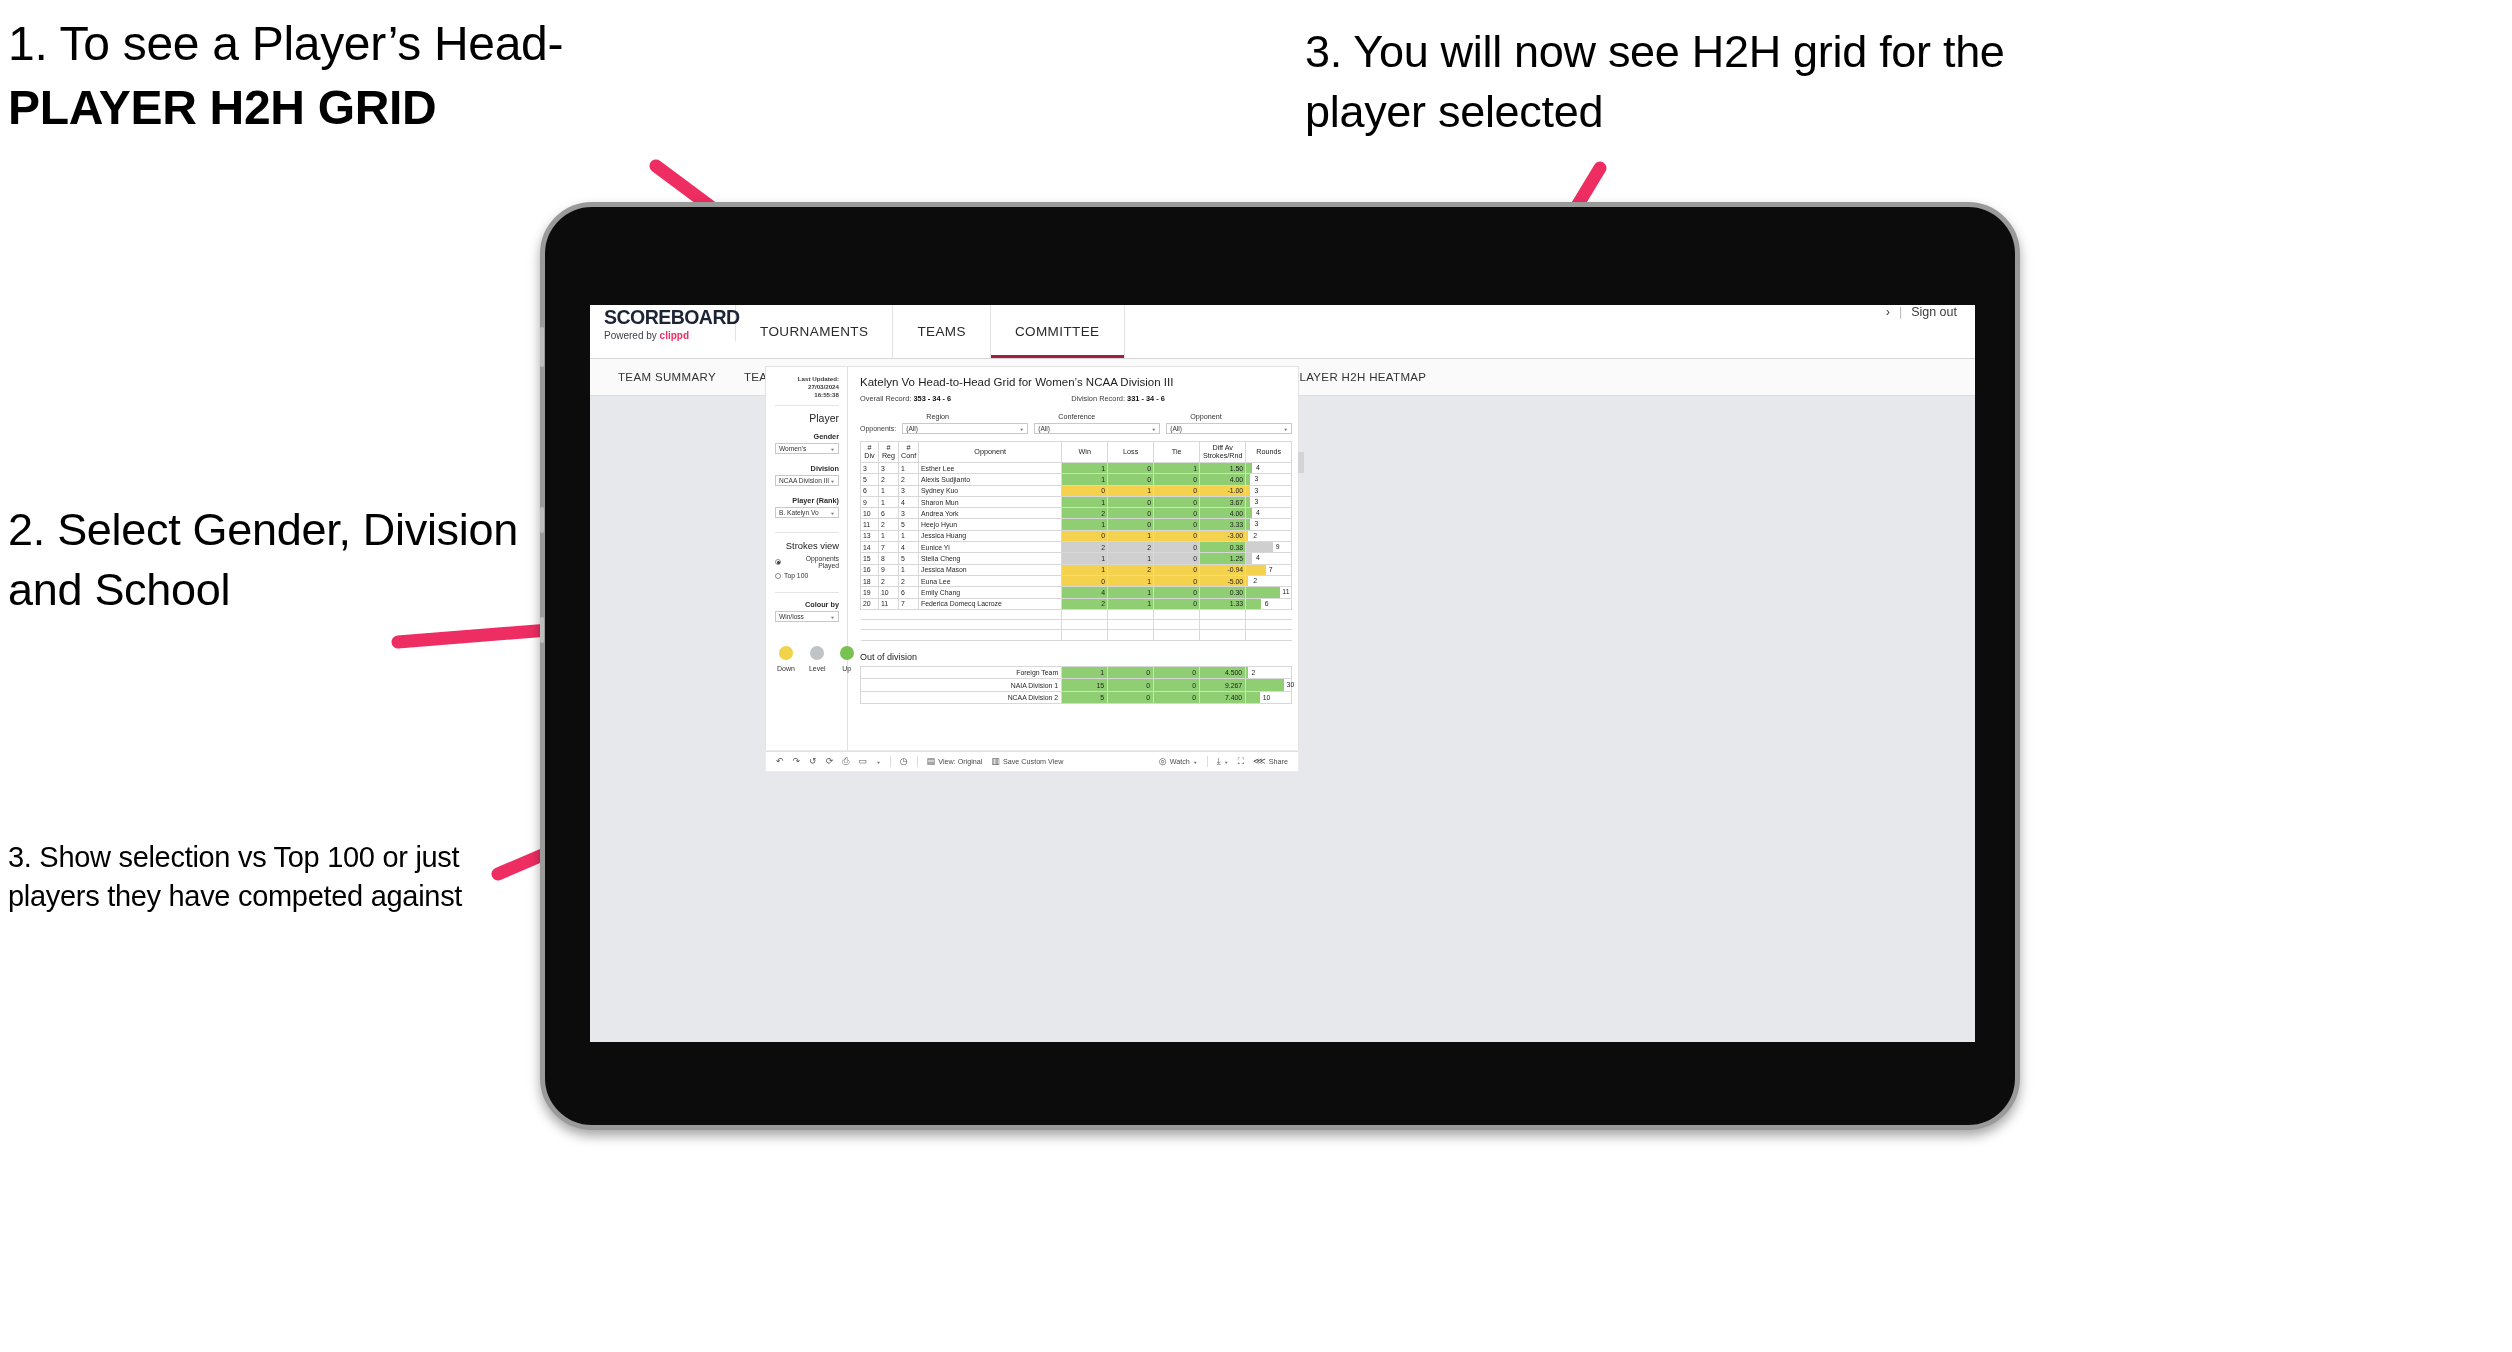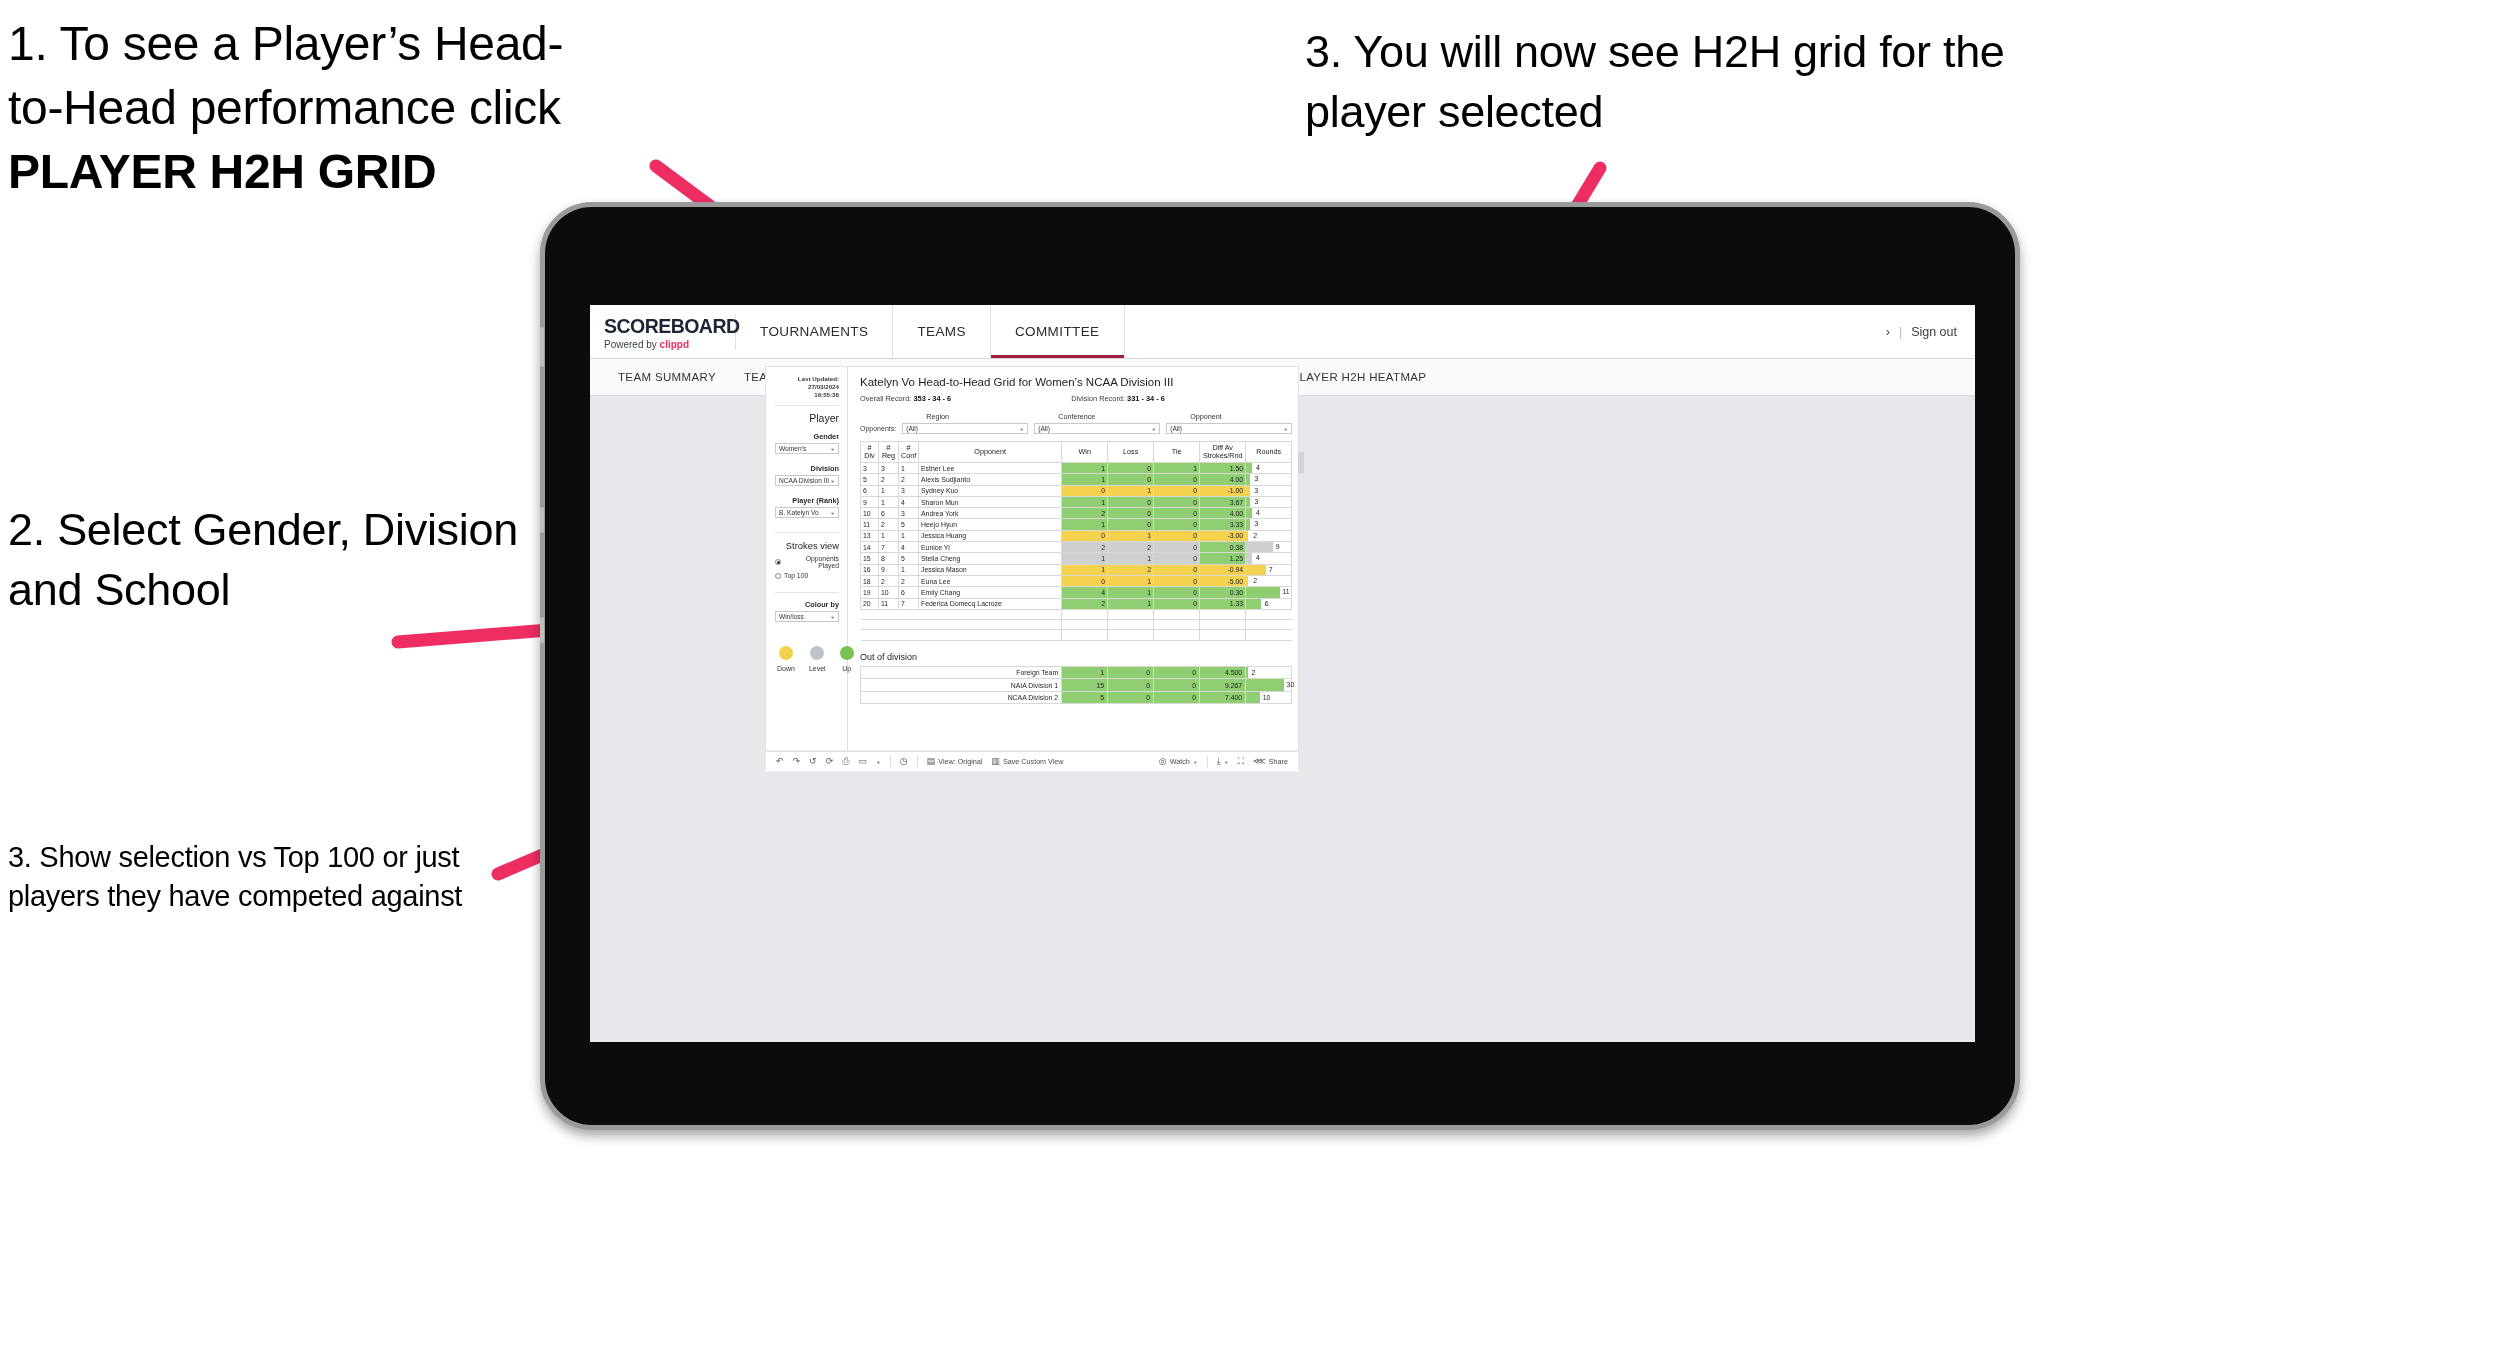--- a/index.html
+++ b/index.html
@@ -28,21 +28,21 @@
           background:#bdbdbd;border-radius:2px;}
   .sidebtn{position:absolute;left:-5px;width:4px;background:#bdbdbd;border-radius:2px;}
   .camdot{position:absolute;left:243px;top:480px;width:7px;height:7px;border-radius:50%;
           background:#14305a;}
 
   
   #screen{position:absolute;left:45px;top:98px;width:1385px;height:737px;
           background:#e6e8ec;overflow:hidden;}
 
   
-  #topbar{height:53px;background:#fff;display:flex;align-items:center;
+  #topbar{height:53px;background:#fff;display:flex;align-items:flex-start;
           border-bottom:1px solid #d6d6d6;}
   .brandbox{width:146px;display:flex;flex-direction:column;justify-content:center;
             padding-left:14px;box-sizing:border-box;border-right:1px solid #e2e2e2;}
   .brand-main{font-size:21px;font-weight:700;letter-spacing:-0.6px;color:#1c2435;
               font-family:"Liberation Sans",sans-serif;transform:scaleX(0.93);transform-origin:left;}
   .brand-sub{font-size:10px;color:#3a3f4a;margin-top:1px;}
   .brand-sub b{color:#ee2d62;font-weight:700;}
   .navmain{display:flex;align-items:center;}
   .navmain .item{font-size:13.5px;color:#2b2b2b;letter-spacing:.4px;
                  padding:0 24px;height:53px;line-height:53px;position:relative;
@@ -128,21 +128,20 @@
   #tbar .ic{font-size:9px;color:#555;cursor:pointer;line-height:1;}
   #tbar .div{width:1px;height:11px;background:#dcdcdc;}
   #tbar .txt{display:flex;align-items:center;gap:3px;cursor:pointer;white-space:nowrap;}
   #tbar .sp{margin-left:auto;}
 </style>
 </head>
 <body>
 
 <div class="anno" id="anno1">
   <div>1. To see a Player’s Head-</div>
-  <div>to-Head performance click</div>
   <div class="strong">PLAYER H2H GRID</div>
 </div>
 
 <div class="anno" id="anno2">2. Select Gender, Division and School</div>
 <div class="anno" id="anno3">3. Show selection vs Top 100 or just players they have competed against</div>
 <div class="anno" id="anno4">3. You will now see H2H grid for the player selected</div>
 
 <svg class="arrow" style="left:640px;top:150px;width:560px;height:250px" viewBox="0 0 560 250">
   <path d="M16,16 L255,194" stroke="#ee2d62" stroke-width="13" fill="none" stroke-linecap="round"></path>
   <path d="M272,205 L224,190 L254,156 Z" fill="#ee2d62"></path>

